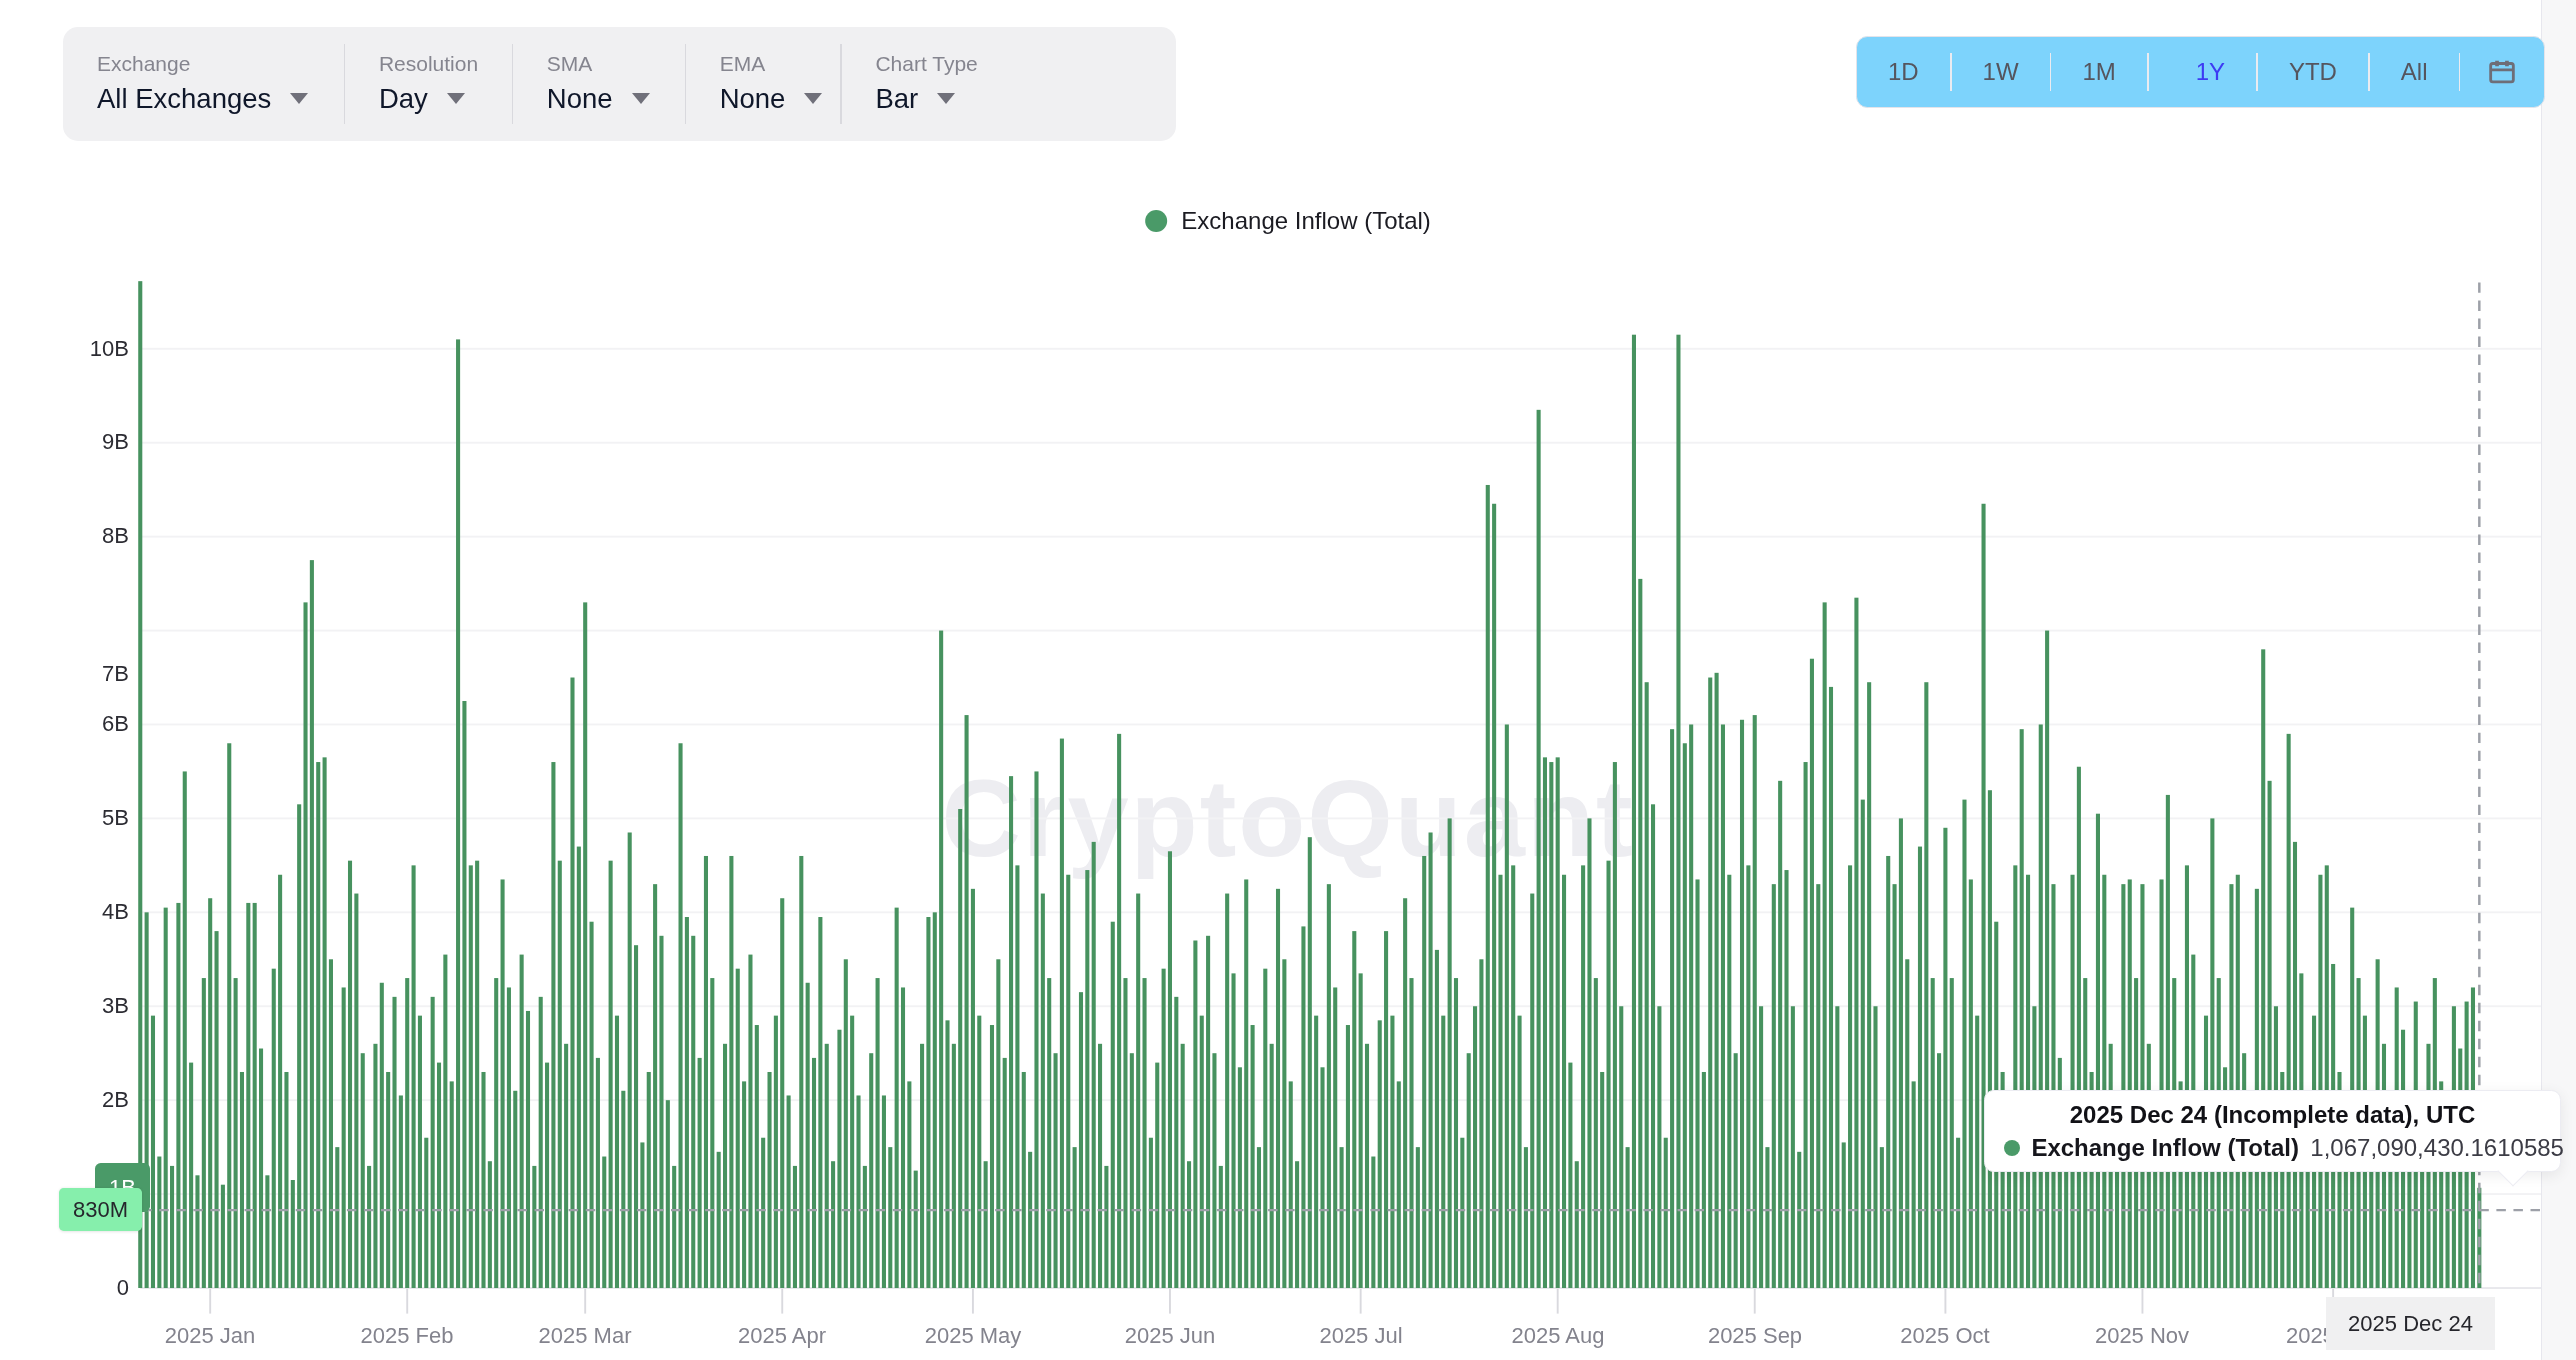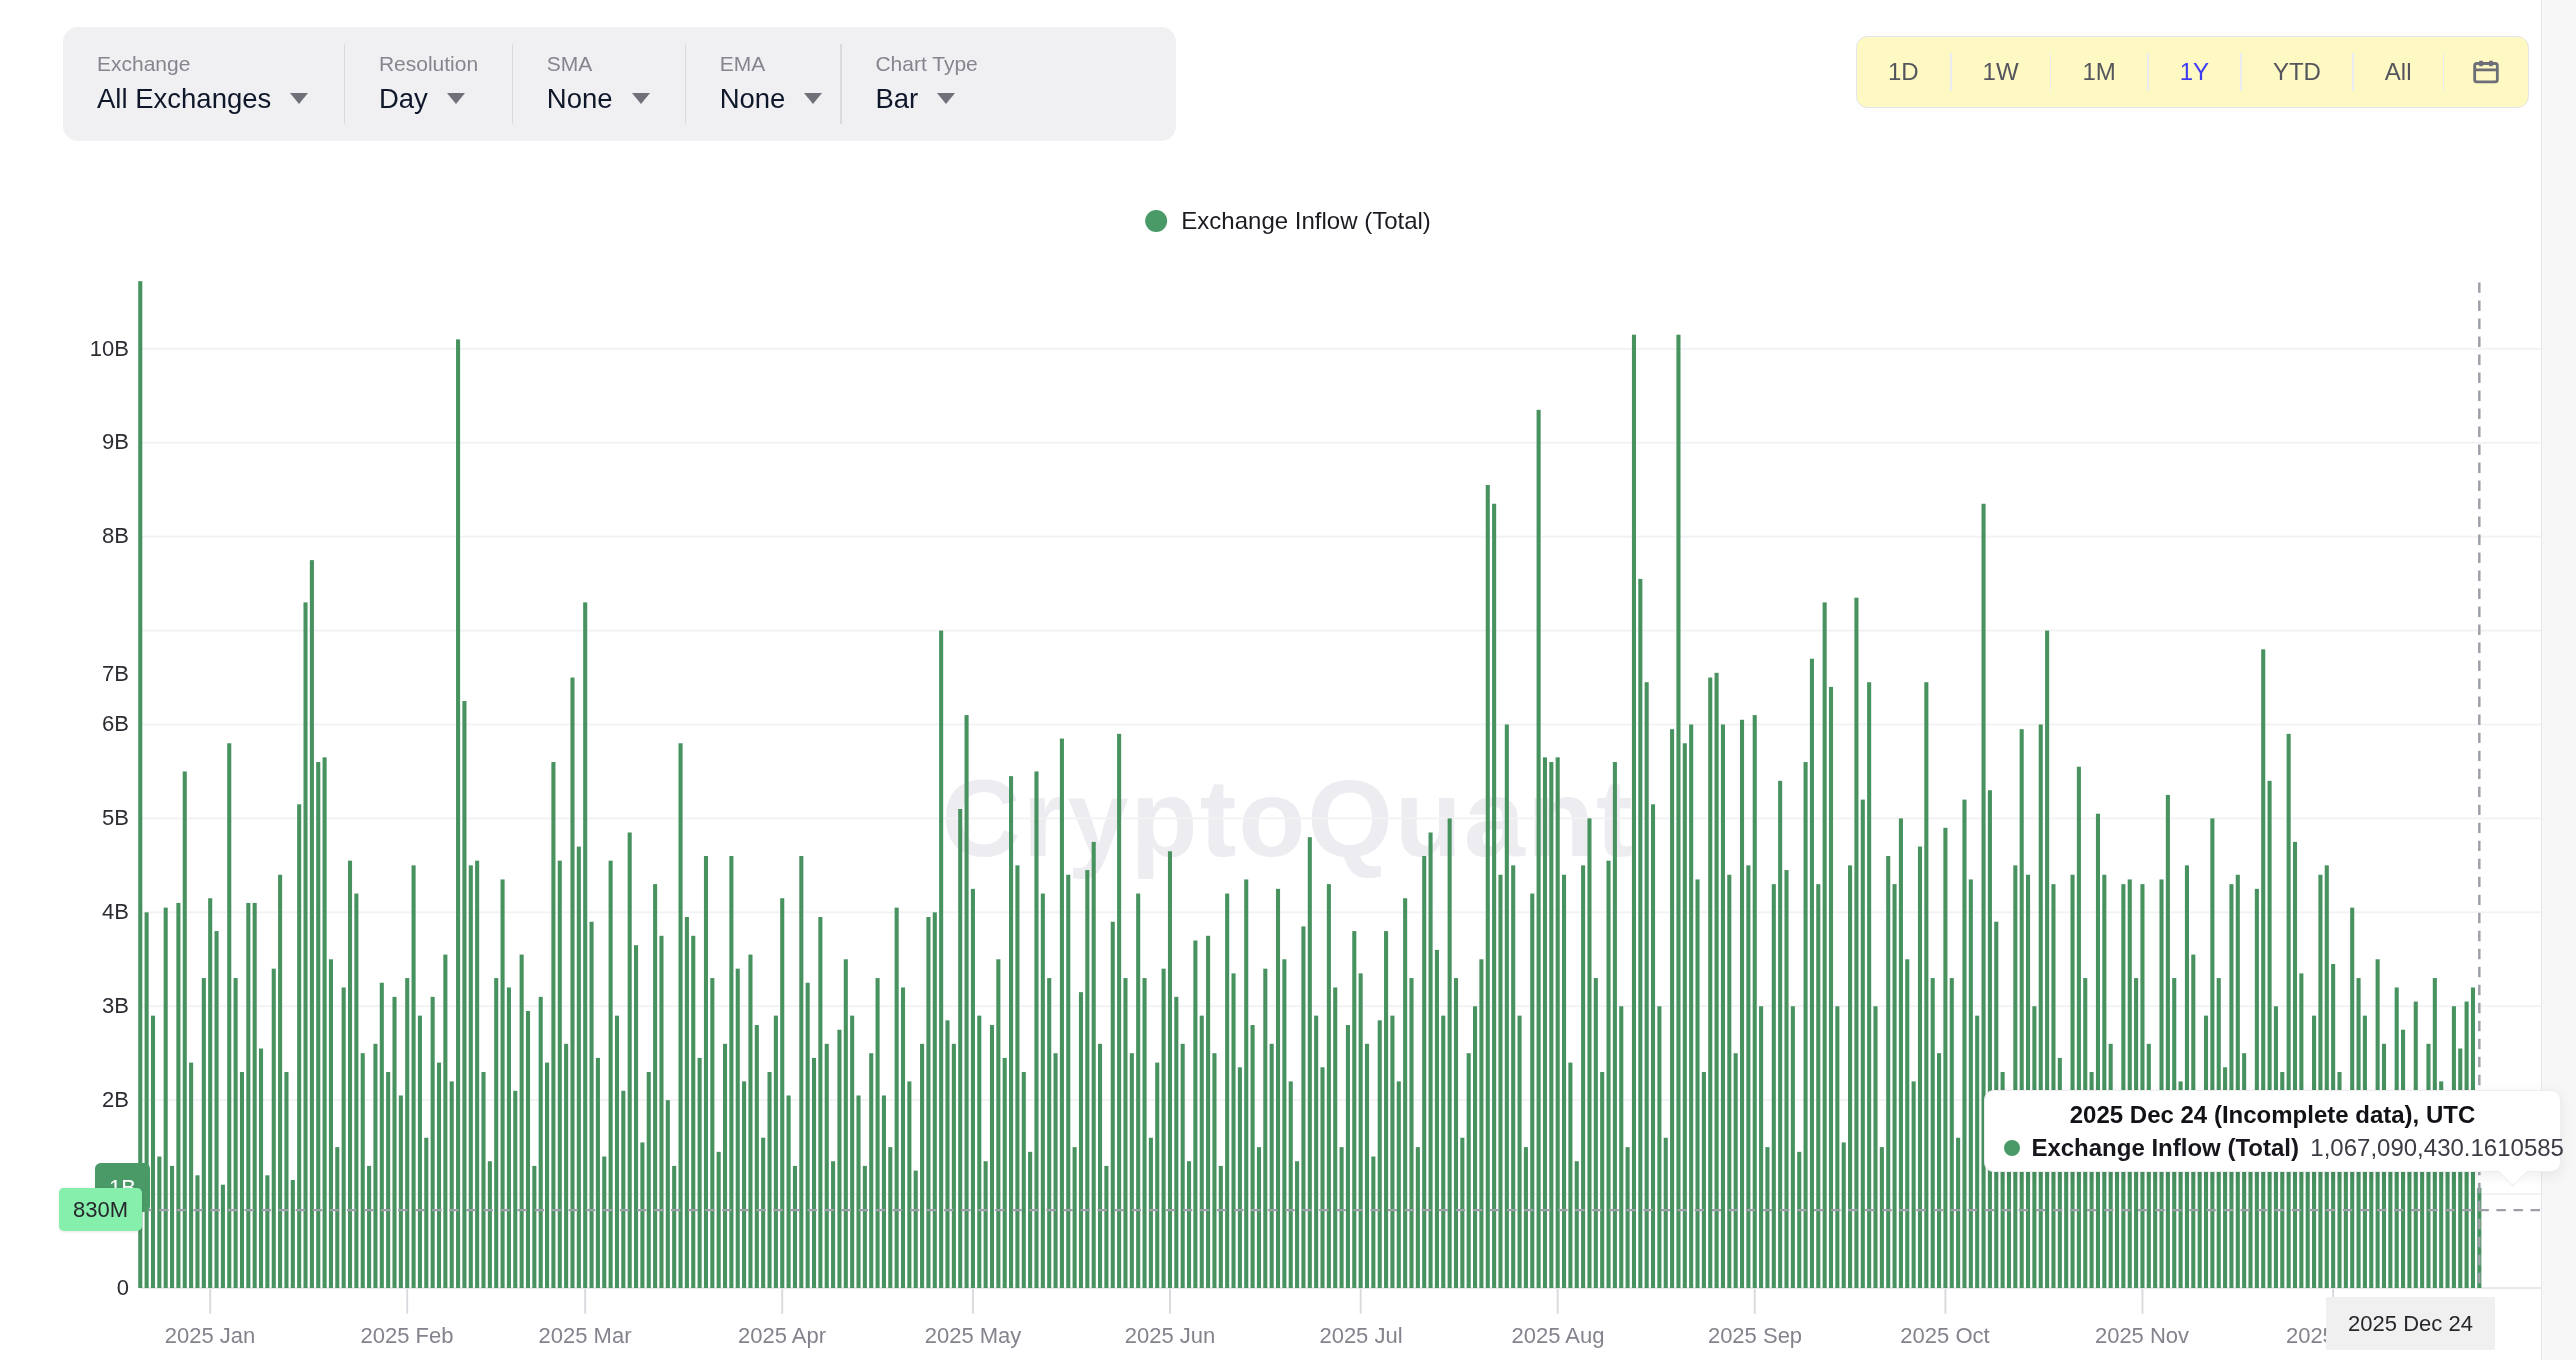--- a/index.html
+++ b/index.html
@@ -16,25 +16,25 @@
   .tb-group { display:flex; flex-direction:column; justify-content:center; padding-left:34px; cursor:pointer; }
   .tb-label { font-size:21px; color:#85858f; margin-bottom:6.6px; }
   .tb-valuerow { display:flex; align-items:center; }
   .tb-value { font-size:27.5px; color:#0f172a; }
   .tb-caret { width:0; height:0; margin-left:19px; border-left:9.5px solid transparent;
     border-right:9.5px solid transparent; border-top:11.4px solid #70707a; }
   .tb-divider { width:0.9px; background:#d9d9de; margin:17px 0; }
   
   .range {
     position:absolute; left:1856px; top:36px; height:72px;
-    background:#fef9c3; border:1.9px solid #e4e4ea; border-radius:11.4px;
+    background:#7dd3fc; border:1.9px solid #e4e4ea; border-radius:11.4px;
     display:flex; align-items:center; overflow:hidden;
   }
   .range-item { padding:0 31px; font-size:24px; color:#55555e; cursor:pointer; line-height:68px; }
-  .range-item.active { color:#3d3bf3; }
+  .range-item.active { color:#3d3bf3;margin-left:16px; }
   .range-divider { width:1.9px; height:38px; background:#ebebf0; }
   .range-cal { padding:0 25px; display:flex; align-items:center; cursor:pointer; }
   
   .legend { position:absolute; top:207px; left:50%; transform:translateX(-50%);
     display:flex; align-items:center; gap:14.2px; cursor:pointer; }
   .legend-dot { width:22px; height:22px; border-radius:50%; background:#4a9a68; }
   .legend-text { font-size:24px; color:#1b1b22; }
   
   #chart { position:absolute; inset:0; }
   .watermark { position:absolute; left:50%; top:817px; transform:translate(-50%,-50%);

